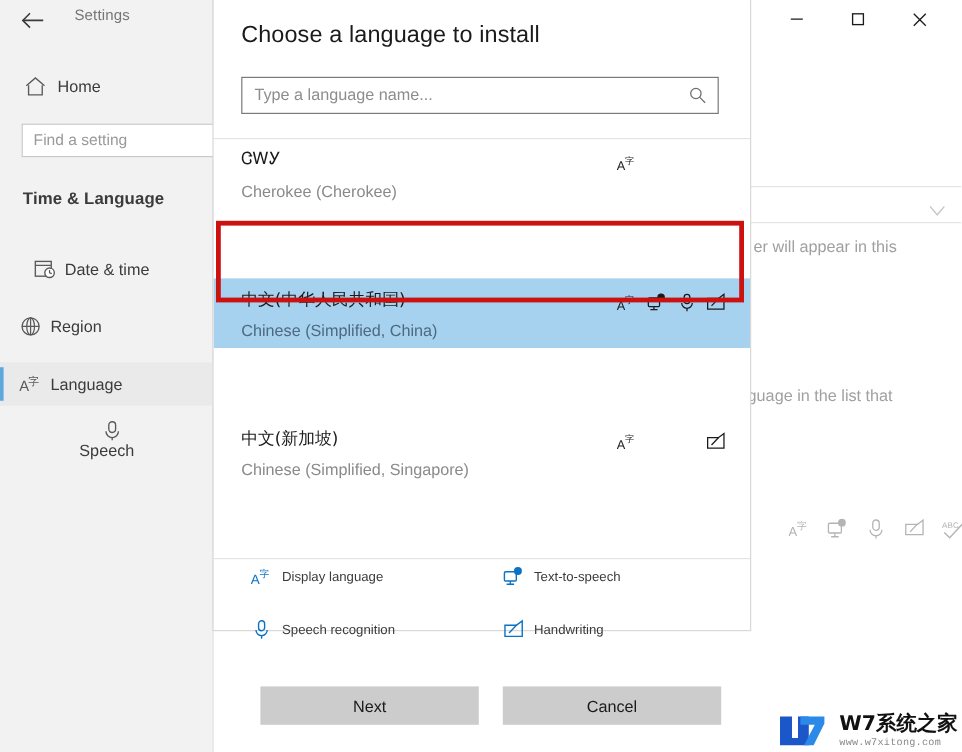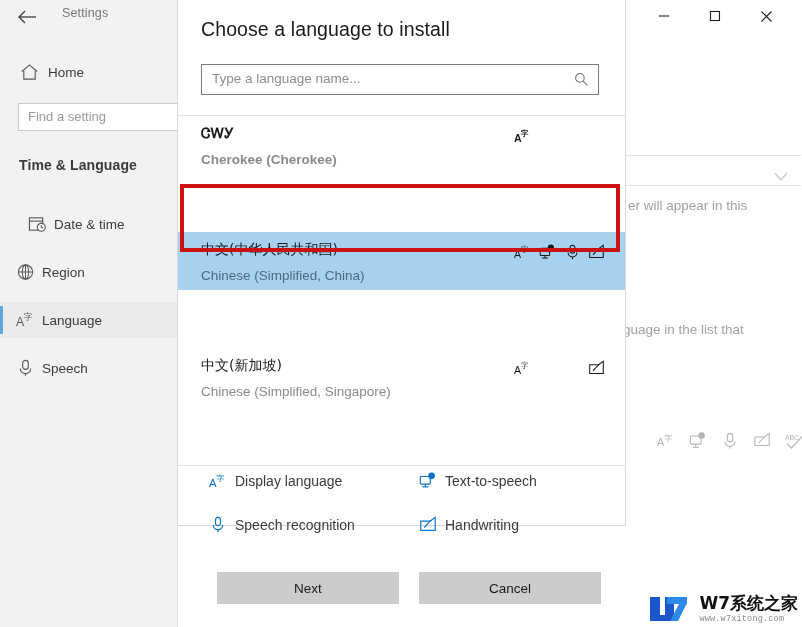--- a/index.html
+++ b/index.html
@@ -68,21 +68,21 @@
     font-family:"DejaVu Sans","Liberation Sans",sans-serif;}
   .lang-english{position:absolute;left:23px;top:36px;font-size:13.5px;color:#8a8a8a;}
   .lang-row.selected .lang-english{color:#4e6a80;}
   .row-icons{position:absolute;right:17px;top:10px;width:96px;height:22px;}
   .row-icons .slot{position:absolute;top:0;width:20px;height:20px;display:flex;align-items:center;justify-content:center;}
   .slot.s0{left:0;} .slot.s1{left:25px;} .slot.s2{left:50px;} .slot.s3{left:74px;}
 
   .legend{position:absolute;left:0;top:466px;width:447px;height:94px;}
   .legend-item{position:absolute;display:flex;align-items:center;}
   .legend-item .lico{width:26px;display:flex;justify-content:center;align-items:center;}
-  .legend-item .ltxt{font-size:14px;color:#3b3b3b;margin-left:4px;white-space:nowrap;}
+  .legend-item .ltxt{font-size:11px;color:#3b3b3b;margin-left:4px;white-space:nowrap;}
   .lg-0{left:27px;top:6px;} .lg-1{left:237px;top:6px;}
   .lg-2{left:27px;top:50px;} .lg-3{left:237px;top:50px;}
 
   .dlg-buttons{position:absolute;left:23px;top:572px;width:400px;height:32px;display:flex;gap:4px;}
   .dlg-btn{flex:1;height:32px;background:#cccccc;border:none;display:flex;align-items:center;
     justify-content:center;font-size:13.5px;color:#1a1a1a;font-family:inherit;cursor:default;padding:0;margin-left:16px;}
 
   
   .red-box{position:absolute;left:180px;top:184px;width:440px;height:68px;
     border:4px solid #cc1111;box-sizing:border-box;pointer-events:none;}
@@ -224,21 +224,21 @@
       <div class="nav-item selected" style="top:302px;">
         <span class="ico">
           <svg width="19" height="18" viewBox="0 0 20 19">
             <text x="0" y="16" font-family="Liberation Sans, sans-serif" font-size="13" fill="#5a5a5a">A</text>
             <text x="8" y="10" font-family="DejaVu Sans, sans-serif" font-size="9.5" fill="#5a5a5a">字</text>
           </svg>
         </span>
         <span class="lbl">Language</span>
       </div>
 
-      <div class="nav-item" style="top:350px;">
+      <div class="nav-item" style="top:350px;flex-direction:column;">
         <span class="ico">
           <svg width="19" height="18" viewBox="0 0 20 19">
             <rect x="7" y="1.5" width="6" height="9.5" rx="3" fill="none" stroke="#5a5a5a" stroke-width="1.2"></rect>
             <path d="M4.5 10a5.5 5.5 0 0 0 11 0" fill="none" stroke="#5a5a5a" stroke-width="1.2"></path>
             <line x1="10" y1="15.5" x2="10" y2="17.8" stroke="#5a5a5a" stroke-width="1.2"></line>
           </svg>
         </span>
         <span class="lbl">Speech</span>
       </div>
     </div>
@@ -255,21 +255,21 @@
           <circle cx="6.3" cy="6.3" r="4.6" fill="none" stroke="#6b6b6b" stroke-width="1.1"></circle>
           <line x1="9.8" y1="9.8" x2="14.5" y2="14.5" stroke="#6b6b6b" stroke-width="1.1"></line>
         </svg>
       </span>
     </div>
 
     <div class="dlg-sep" style="top:115px;"></div>
 
     <div class="lang-list">
 
-      <div class="lang-row" style="top:0;font-weight:bold;">
+      <div class="lang-row" style="top:0;">
         <div class="lang-native">ᏣᎳᎩ</div>
         <div class="lang-english">Cherokee (Cherokee)</div>
         <div class="row-icons">
           <span class="slot s0">
             <svg width="17" height="17" viewBox="0 0 20 19">
               <text x="0" y="16" font-family="Liberation Sans, sans-serif" font-size="12.5" fill="#1a1a1a">A</text>
               <text x="8" y="9.5" font-family="DejaVu Sans, sans-serif" font-size="9" fill="#1a1a1a">字</text>
             </svg>
           </span>
         </div>

